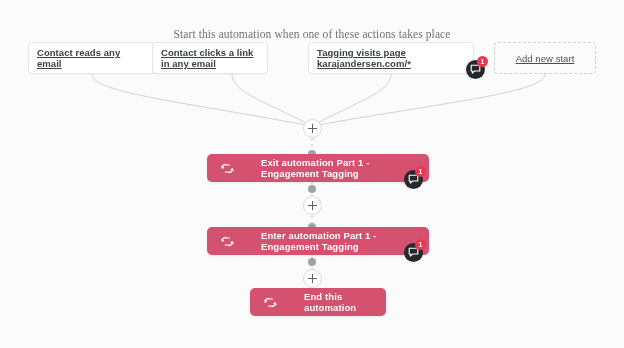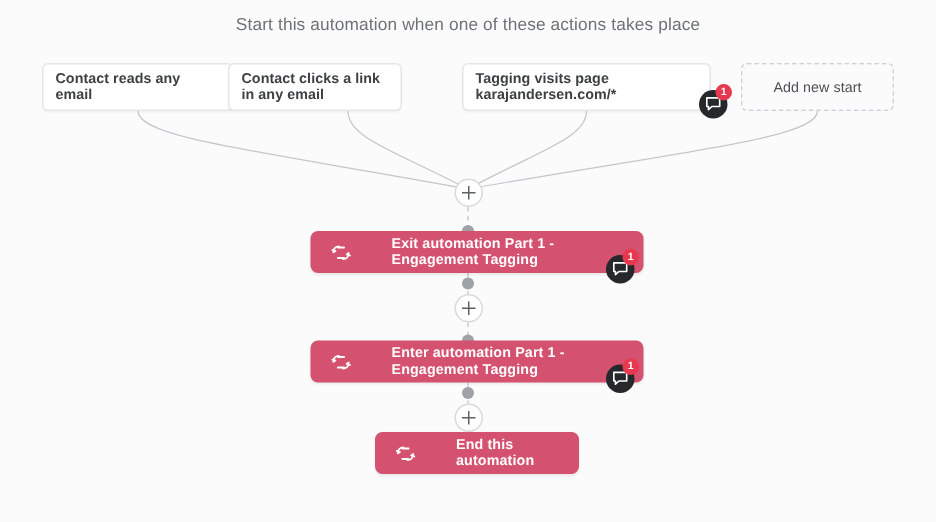--- a/index.html
+++ b/index.html
@@ -26,27 +26,28 @@
     position: absolute;
     left: 0;
     top: 0;
     width: 624px;
     height: 348px;
     pointer-events: none;
   }
   
   .headline {
     position: absolute;
-    top: 11px;
+    top: 28px;
     left: 0;
     width: 624px;
     text-align: center;
     font-size: 11.5px;
     color: #6d7278;
     letter-spacing: 0.1px;
+    font-family: Liberation Serif, serif;
   }
   
   .trigger-row {
     position: absolute;
     top: 42px;
     left: 0;
     width: 624px;
     height: 32px;
   }
   .trigger {
@@ -59,20 +60,21 @@
     border-radius: 4px;
     display: flex;
     align-items: center;
     justify-content: center;
     font-size: 9.5px;
     color: #3c4043;
     font-weight: bold;
     letter-spacing: 0.05px;
     padding: 0 8px;
     box-shadow: 0 1px 1px rgba(0,0,0,0.03);
+    text-decoration: underline;
   }
   .trigger.t0 { left: 28px;  width: 128px; }
   .trigger.t1 { left: 152px; width: 116px; }
   .trigger.t2 { left: 308px; width: 166px; }
   .trigger.add {
     left: 494px;
     width: 102px;
     background: #fbfbfb;
     border: 1px dashed #cfd2d5;
     color: #4a4f55;

